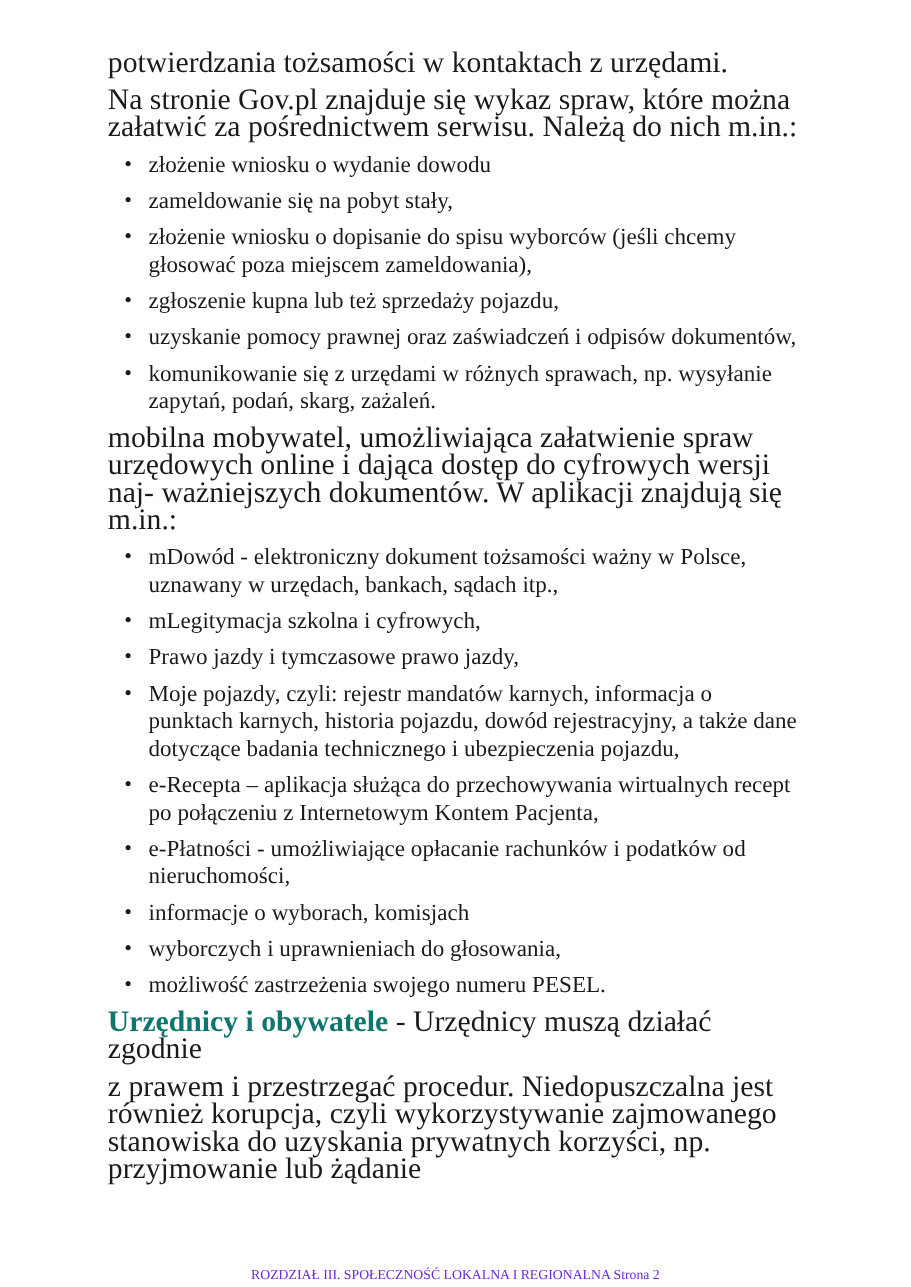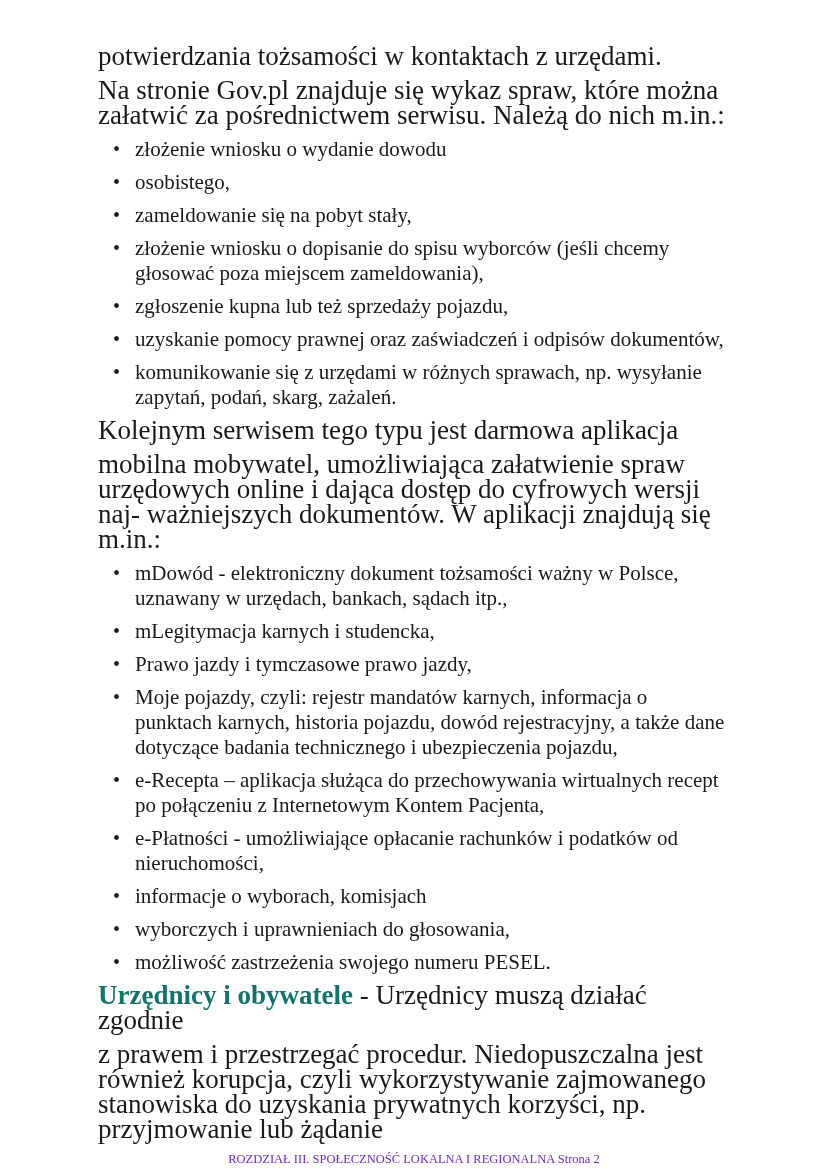--- a/index.html
+++ b/index.html
@@ -28,34 +28,32 @@
 </style>
 </head>
 <body>
 
 <div class="page">
   <p class="p">potwierdzania tożsamości w kontaktach z urzędami.</p>
   <p class="p">Na stronie Gov.pl znajduje się wykaz spraw, które można załatwić za pośrednictwem serwisu. Należą do nich m.in.:</p>
 
   <ul class="bl">
     <li>złożenie wniosku o wydanie dowodu</li>
-    <li>osobistego,</li>
     <li>zameldowanie się na pobyt stały,</li>
     <li>złożenie wniosku o dopisanie do spisu wyborców (jeśli chcemy głosować poza miejscem zameldowania),</li>
     <li>zgłoszenie kupna lub też sprzedaży pojazdu,</li>
     <li>uzyskanie pomocy prawnej oraz zaświadczeń i odpisów dokumentów,</li>
     <li>komunikowanie się z urzędami w różnych sprawach, np. wysyłanie zapytań, podań, skarg, zażaleń.</li>
   </ul>
 
-  <p class="p">Kolejnym serwisem tego typu jest darmowa aplikacja</p>
   <p class="p"><span>mobilna </span><span class="bold">mobywatel</span><span>, umożliwiająca załatwienie spraw urzędowych online i dająca dostęp do cyfrowych wersji naj- ważniejszych dokumentów. W aplikacji znajdują się m.in.:</span></p>
 
   <ul class="bl">
     <li>mDowód - elektroniczny dokument tożsamości ważny w Polsce, uznawany w urzędach, bankach, sądach itp.,</li>
-    <li>mLegitymacja karnych i studencka,</li>
+    <li>mLegitymacja szkolna i cyfrowych,</li>
     <li>Prawo jazdy i tymczasowe prawo jazdy,</li>
     <li>Moje pojazdy, czyli: rejestr mandatów karnych, informacja o punktach karnych, historia pojazdu, dowód rejestracyjny, a także dane dotyczące badania technicznego i ubezpieczenia pojazdu,</li>
     <li>e-Recepta – aplikacja służąca do przechowywania wirtualnych recept po połączeniu z Internetowym Kontem Pacjenta,</li>
     <li>e-Płatności - umożliwiające opłacanie rachunków i podatków od nieruchomości,</li>
     <li>informacje o wyborach, komisjach</li>
     <li>wyborczych i uprawnieniach do głosowania,</li>
     <li>możliwość zastrzeżenia swojego numeru PESEL.</li>
   </ul>
 
   <p class="p"><span class="accent">Urzędnicy i obywatele</span><span> - Urzędnicy muszą działać zgodnie</span></p>

